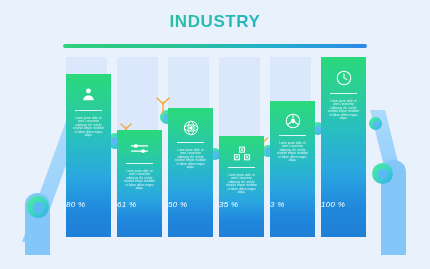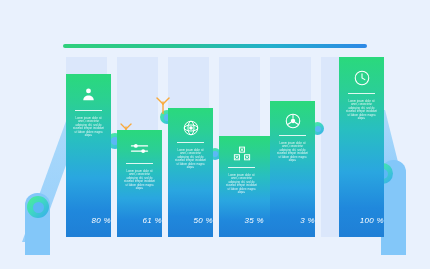--- a/index.html
+++ b/index.html
@@ -51,38 +51,39 @@
     overflow:hidden;
   }
   .bar .icon{position:absolute;left:0;width:45px;display:flex;justify-content:center;}
   .bar .rule{position:absolute;left:9px;width:27px;height:1px;background:rgba(255,255,255,.85);}
   .bar .body{
     position:absolute;left:6px;width:33px;text-align:center;
     font-size:2.6px;line-height:3.4px;color:rgba(255,255,255,.88);
     word-spacing:.4px;
   }
   .bar .pct{
-    position:absolute;left:0;width:45px;text-align:right;bottom:12px;
+    position:absolute;left:0;width:45px;text-align:left;bottom:28px;
     font-size:8px;font-style:italic;color:#ffffff;letter-spacing:.3px;
   }
   svg{display:block;}
 </style>
 </head>
 <body>
 
 <div id="stage">
 
   <div class="bgcol" style="left:66px;top:57px;width:41px;height:180px;"></div>
   <div class="bgcol" style="left:117px;top:57px;width:41px;height:180px;"></div>
   <div class="bgcol" style="left:168px;top:57px;width:41px;height:180px;"></div>
   <div class="bgcol" style="left:219px;top:57px;width:41px;height:180px;"></div>
   <div class="bgcol" style="left:270px;top:57px;width:41px;height:180px;"></div>
   <div class="bgcol" style="left:321px;top:57px;width:41px;height:180px;"></div>
 
   <div id="header">
+    <div id="title">INDUSTRY</div>
   </div>
   <div id="divider"></div>
 
   <div class="slope" style="left:22px;top:112px;width:16px;height:130px;transform:skewX(-20deg);transform-origin:bottom left;
               background:linear-gradient(180deg,#a7d8fb 0%,#8ecbfa 100%);"></div>
   <div class="ribbon cap" style="left:25px;top:193px;width:25px;height:62px;"></div>
   <div class="ring" style="left:27px;top:196px;width:22px;height:22px;">
     <i style="width:11px;height:11px;"></i>
   </div>
 
@@ -173,21 +174,21 @@
         <ellipse cx="12" cy="12" rx="4" ry="9"></ellipse>
         <ellipse cx="12" cy="12" rx="9" ry="4"></ellipse>
         <circle cx="12" cy="12" r="2.4" fill="#ffffff" stroke="none"></circle>
       </svg>
     </div>
     <div class="rule" style="top:34px;"></div>
     <div class="body" style="top:41px;">Lorem ipsum dolor sit amet, consectetur adipiscing elit, sed do eiusmod tempor incididunt ut labore dolore magna aliqua.</div>
     <div class="pct">50 %</div>
   </div>
 
-  <div class="bar" style="left:219px;top:136px;height:101px;padding-left:44px;">
+  <div class="bar" style="left:219px;top:136px;height:101px;">
     <div class="icon" style="top:10px;">
       <svg width="18" height="16" viewBox="0 0 24 22" fill="none" stroke="#ffffff" stroke-width="1.3">
         <rect x="8.5" y="1.5" width="7" height="7"></rect>
         <path d="M10 3 L14 7 M14 3 L10 7"></path>
         <rect x="1.5" y="12" width="7" height="7"></rect>
         <path d="M3 13.5 L7 17.5 M7 13.5 L3 17.5"></path>
         <rect x="15.5" y="12" width="7" height="7"></rect>
         <path d="M17 13.5 L21 17.5 M21 13.5 L17 17.5"></path>
       </svg>
     </div>
@@ -204,21 +205,21 @@
         <path d="M12 9 L12 3"></path>
           <path d="M9.5 13.6 L4.3 17"></path>
           <path d="M14.5 13.6 L19.7 17"></path>
       </svg>
     </div>
     <div class="rule" style="top:34px;"></div>
     <div class="body" style="top:41px;">Lorem ipsum dolor sit amet, consectetur adipiscing elit, sed do eiusmod tempor incididunt ut labore dolore magna aliqua.</div>
     <div class="pct">3 %</div>
   </div>
 
-  <div class="bar" style="left:321px;top:57px;height:180px;margin-left:18px;">
+  <div class="bar" style="left:321px;top:57px;height:180px;">
     <div class="icon" style="top:12px;">
       <svg width="18" height="18" viewBox="0 0 24 24" fill="none" stroke="#ffffff" stroke-width="1.4">
         <circle cx="12" cy="12" r="9"></circle>
         <path d="M12 6.5 L12 12 L15.8 14.2" stroke-linecap="round"></path>
       </svg>
     </div>
     <div class="rule" style="top:36px;"></div>
     <div class="body" style="top:43px;">Lorem ipsum dolor sit amet, consectetur adipiscing elit, sed do eiusmod tempor incididunt ut labore dolore magna aliqua.</div>
     <div class="pct">100 %</div>
   </div>

